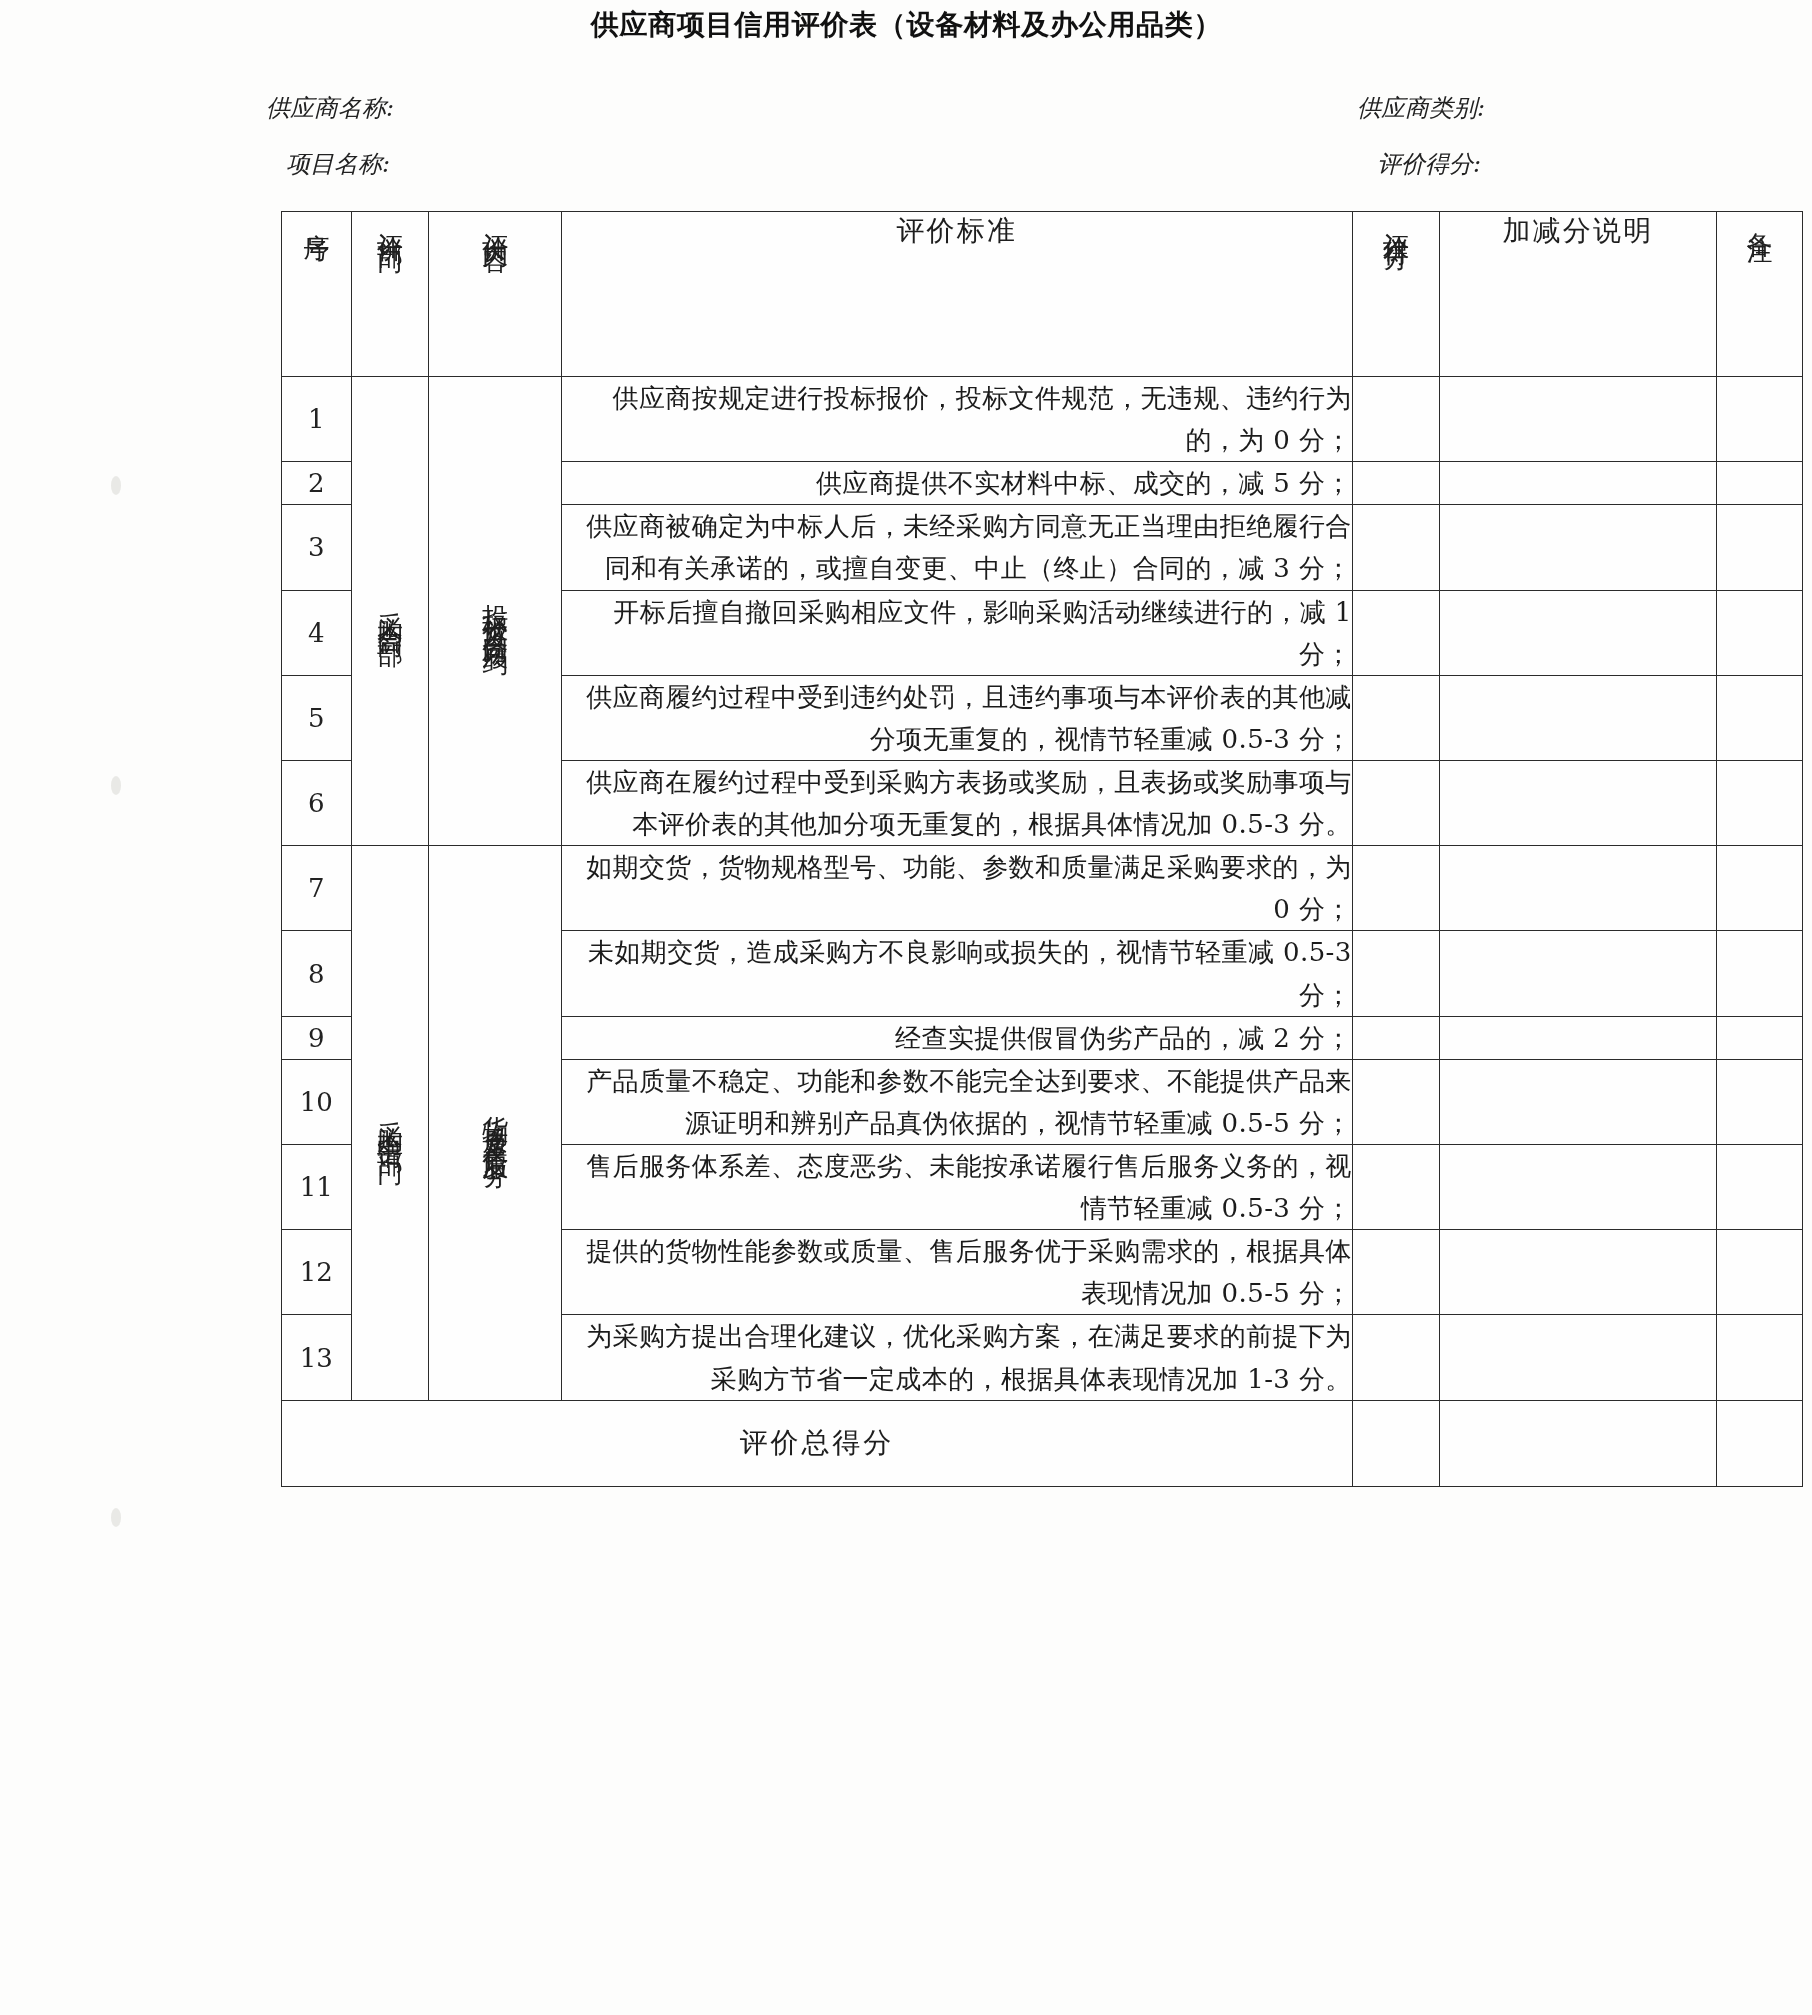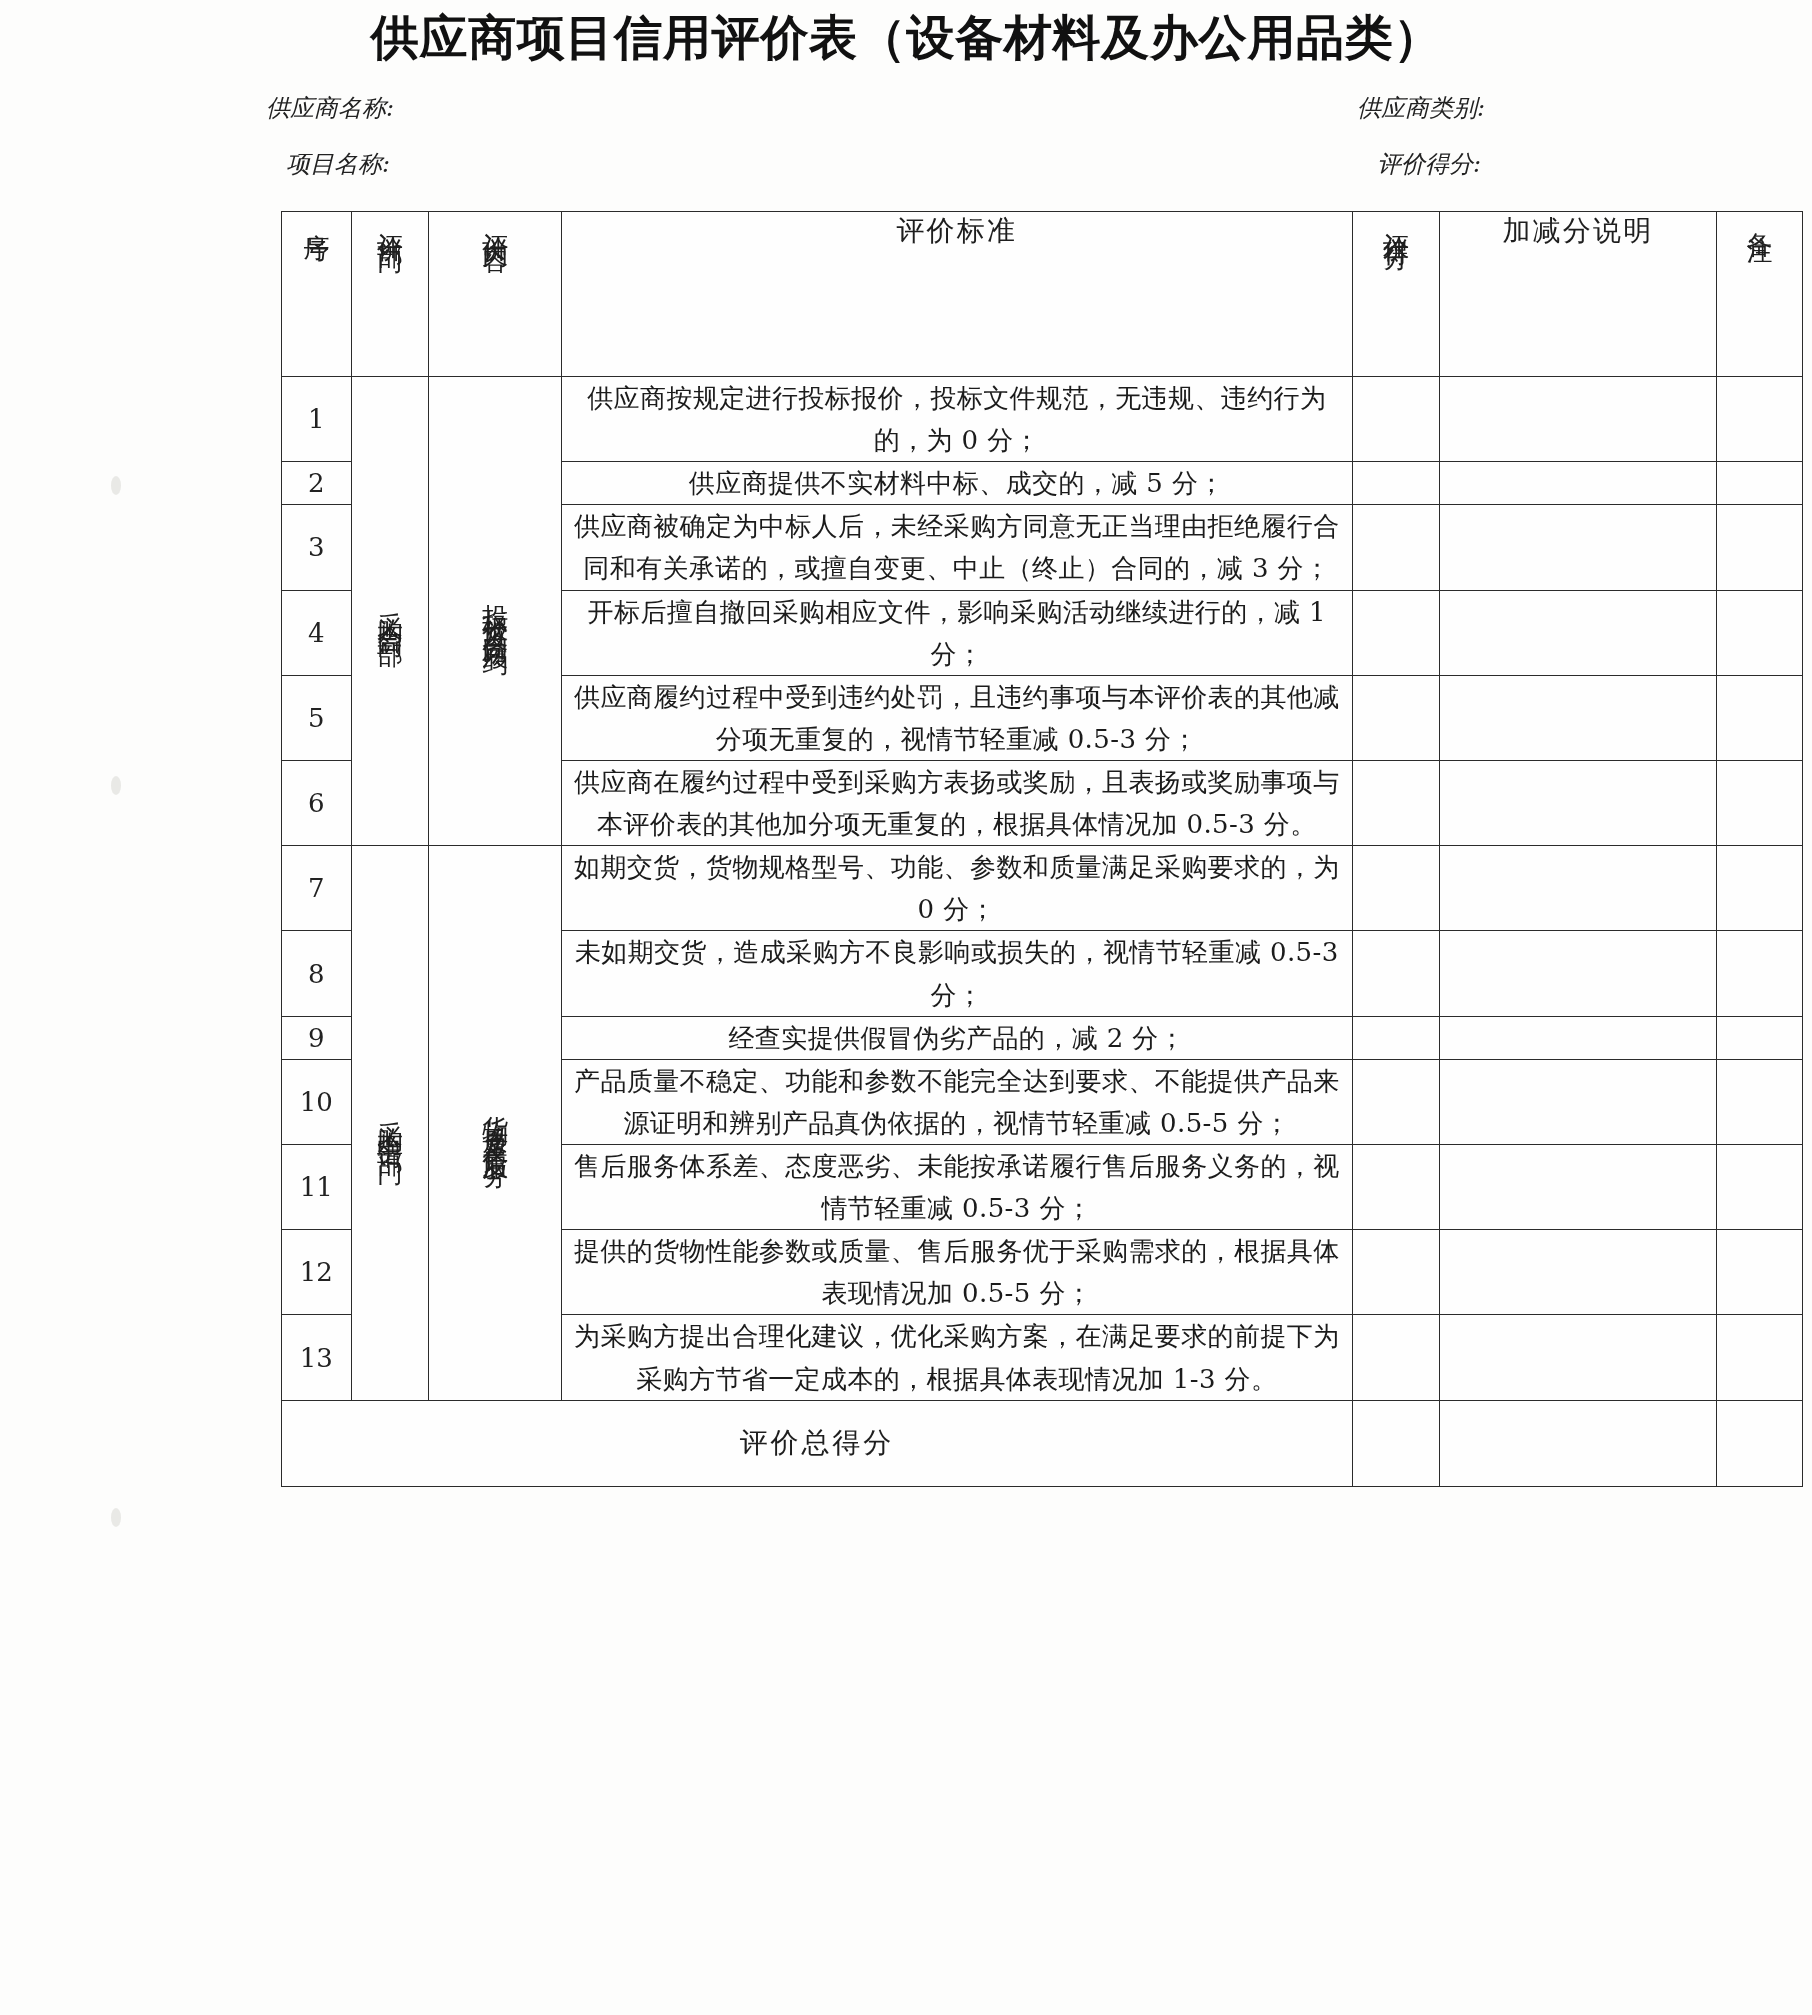--- a/index.html
+++ b/index.html
@@ -25,21 +25,21 @@
 
   
   .title {
     position: absolute;
     left: 0;
     top: 5.9px;
     width: 1813px;
     text-align: center;
     font-family: "DejaVu Serif", serif;
     font-weight: bold;
-    font-size: 48px;
+    font-size: 28px;
     letter-spacing: 0.7px;
     color: #111;
   }
 
   
   .hdr-row {
     position: absolute;
     left: 266px;
     width: 1523px;
     height: 41px;
@@ -138,21 +138,21 @@
     writing-mode: vertical-rl;
     text-orientation: upright;
     letter-spacing: 5.9px;
   }
 
   
   td.std {
     padding: 11.7px 7.3px 11.7px 13px;
     font-size: 26px;
     line-height: 1.62;
-    text-align: center;
+    text-align: right;
     color: #1b1b1b;
     letter-spacing: 0.4px;
   }
 
   td.blank { background: #fefefe; }
 
   
   td.total {
     text-align: center;
     height: 85px;

